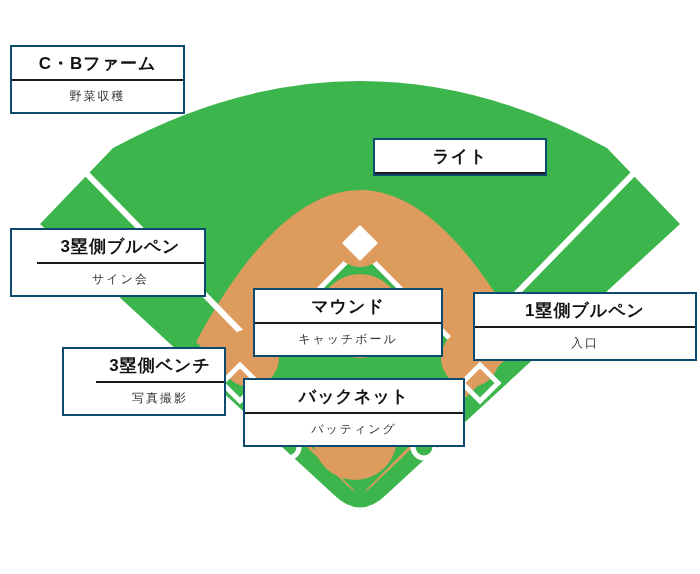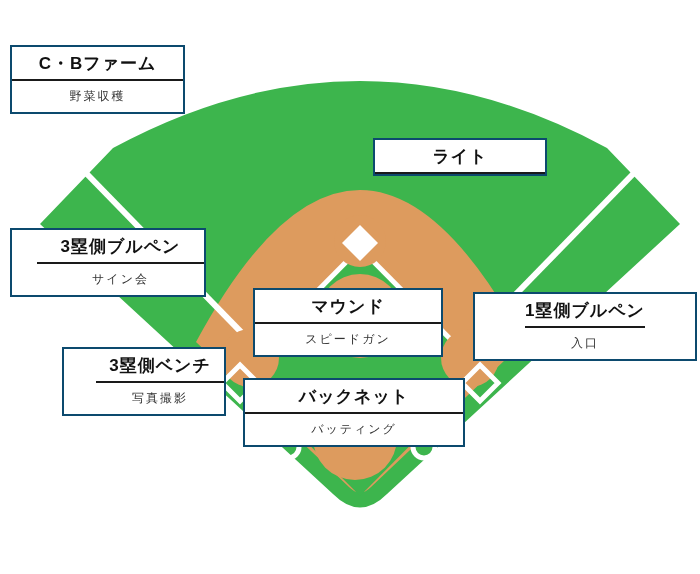--- a/index.html
+++ b/index.html
@@ -36,21 +36,21 @@
     font-size:12px;
     font-weight:normal;
     color:#333333;
     letter-spacing:2px;
     white-space:nowrap;
   }
   .pos-cb-farm      {left:10px;  top:45px;  width:175px;}
   .pos-right-field  {left:373px; top:138px; width:174px;}
   .pos-third-bullpen{left:10px;  top:228px; width:196px;padding-left:25px;}
   .pos-mound        {left:253px; top:267px; width:190px;margin-top:21px;}
-  .pos-first-bullpen{left:473px; top:292px; width:224px;align-items:center;}
+  .pos-first-bullpen{left:473px; top:292px; width:224px;}
   .pos-third-bench  {left:62px;  top:347px; width:164px;padding-left:32px;}
   .pos-backnet      {left:243px; top:378px; width:222px;}
 </style>
 </head>
 <body>
 
 <div id="stage">
 
   <svg id="field-svg" width="700" height="574" viewBox="0 0 700 574">
 
@@ -89,21 +89,21 @@
     <div class="box-title">ライト</div>
   </div>
 
   <div class="label-box pos-third-bullpen">
     <div class="box-title">3塁側ブルペン</div>
     <div class="box-sub">サイン会</div>
   </div>
 
   <div class="label-box pos-mound">
     <div class="box-title">マウンド</div>
-    <div class="box-sub">スピードガン</div>
+    <div class="box-sub">キャッチボール</div>
   </div>
 
   <div class="label-box pos-first-bullpen">
     <div class="box-title">1塁側ブルペン</div>
     <div class="box-sub">入口</div>
   </div>
 
   <div class="label-box pos-third-bench">
     <div class="box-title">3塁側ベンチ</div>
     <div class="box-sub">写真撮影</div>

